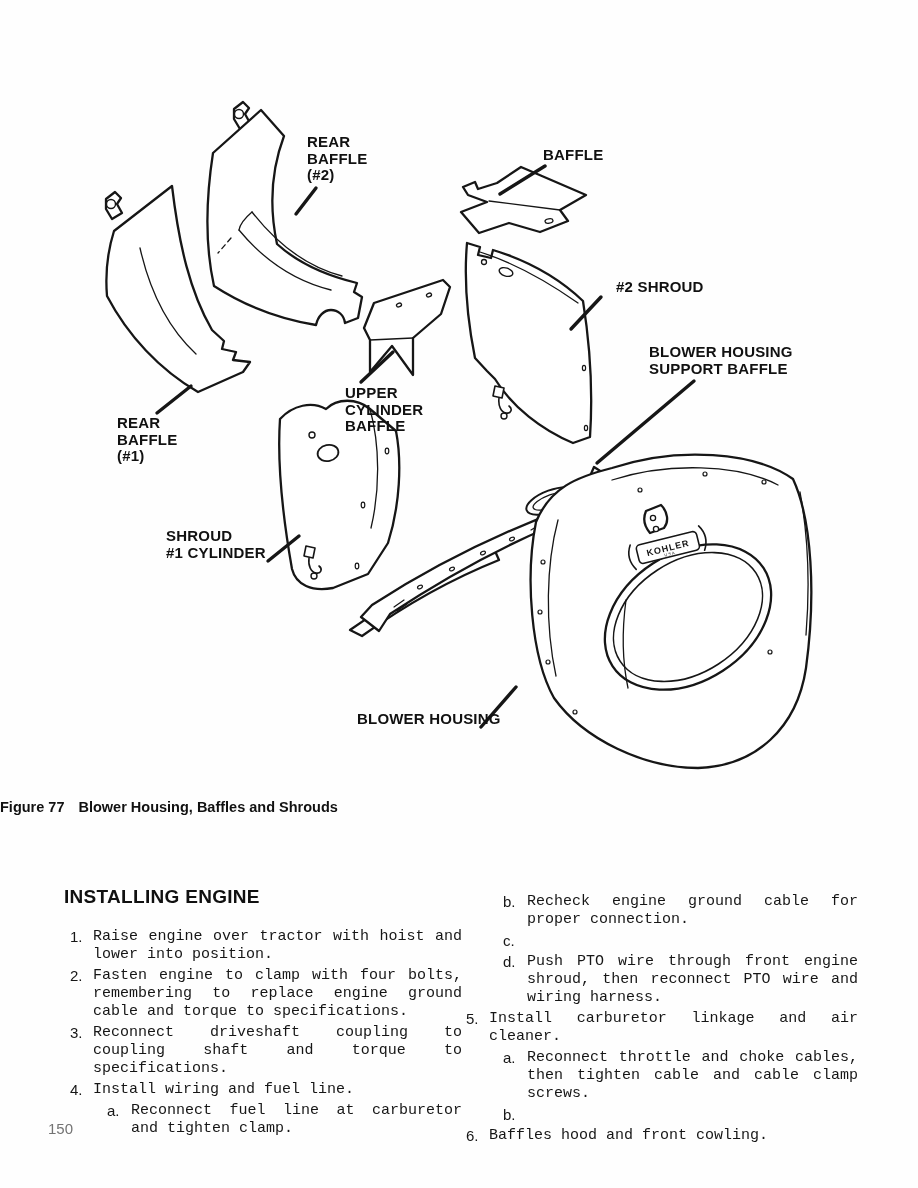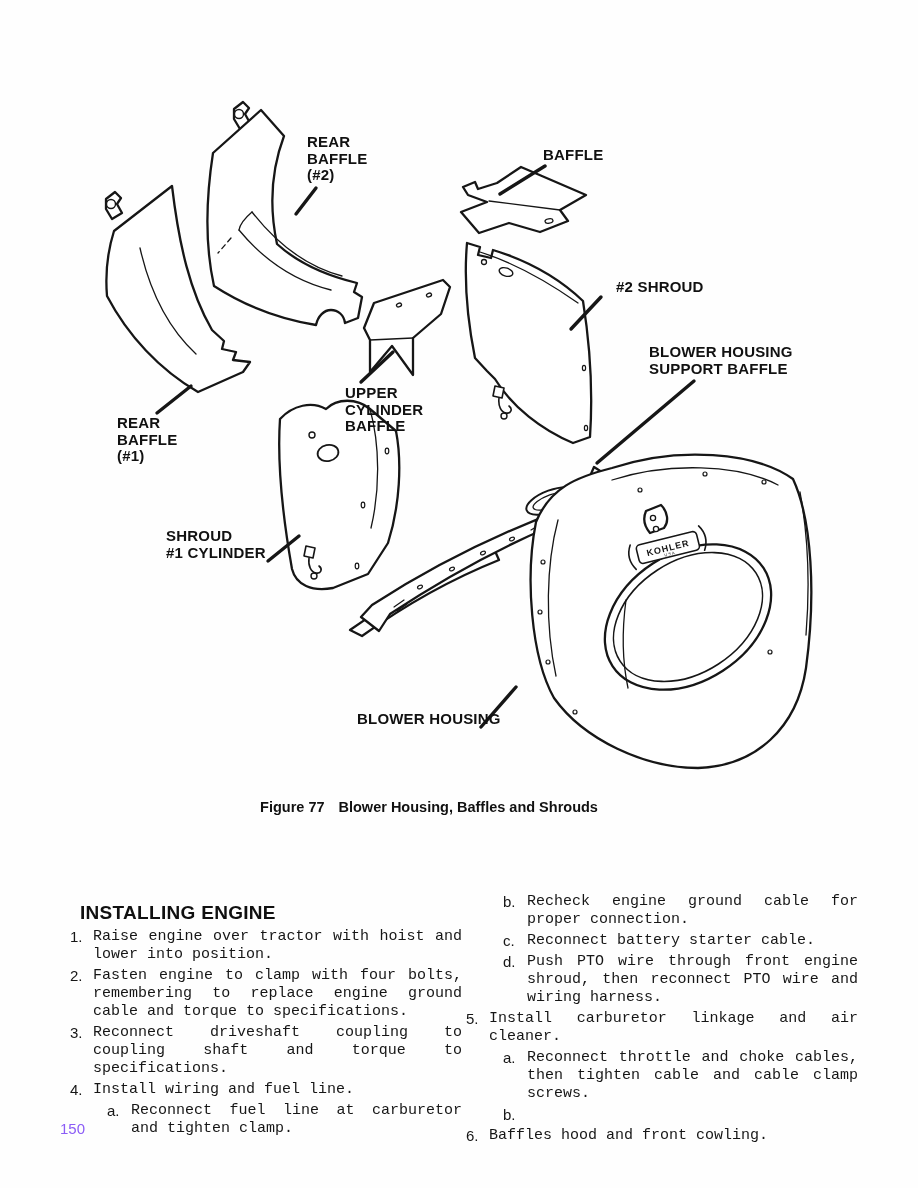--- a/index.html
+++ b/index.html
@@ -8,37 +8,37 @@
     background:#fefefe;color:#141414;overflow:hidden;
     font-family:"Liberation Sans", sans-serif;
   }
   .figure-area{position:absolute;left:0;top:0;width:918px;height:795px;}
   .figure-area svg{position:absolute;left:0;top:0;}
   .fig-label{
     position:absolute;font-weight:bold;font-size:15px;line-height:16.5px;
     white-space:pre-line;letter-spacing:.2px;color:#111;
   }
   .caption{
-    position:absolute;left:0;top:799px;width:888px;text-align:center;
+    position:absolute;left:0;top:799px;width:888px;
     font-weight:bold;font-size:14.5px;color:#111;padding-right:30px;box-sizing:border-box;
   }
   .caption .cap-num{margin-right:14px;}
   .heading{
-    position:absolute;left:64px;top:886px;margin:16px;
+    position:absolute;left:64px;top:886px;margin:0;
     font-size:19px;font-weight:bold;letter-spacing:.3px;color:#101010;
   }
   .col{position:absolute;font-size:15px;line-height:18px;color:#161616;}
   .col-left{left:70px;top:928px;width:392px;}
   .col-right{left:466px;top:893px;width:392px;}
   .li{display:flex;margin-bottom:3px;}
   .li .mk{flex:0 0 23px;}
   .li .tx{flex:1;text-align:justify;text-align-last:left;font-family:Liberation Mono, monospace;}
   .li.sub{padding-left:37px;}
   .li.sub .mk{flex:0 0 24px;}
-  .page-number{position:absolute;left:60px;top:1120px;font-size:15px;color:#8b5cf6;}
+  .page-number{position:absolute;left:48px;top:1120px;font-size:15px;color:#737373;}
 </style>
 </head>
 <body>
 
 <div class="page">
 
   <div class="figure-area">
     <svg width="918" height="795" viewBox="0 0 918 795" fill="#ffffff" stroke="#161616" stroke-width="2.3" stroke-linejoin="round" stroke-linecap="round">
 
       <g>
@@ -211,21 +211,20 @@
     </div>
   </div>
 
   <div class="col col-right">
     <div class="li sub">
       <span class="mk">b.</span>
       <span class="tx">Recheck engine ground cable for proper connection.</span>
     </div>
     <div class="li sub">
       <span class="mk">c.</span>
-      <span class="tx">Reconnect battery starter cable.</span>
     </div>
     <div class="li sub">
       <span class="mk">d.</span>
       <span class="tx">Push PTO wire through front engine shroud, then reconnect PTO wire and wiring harness.</span>
     </div>
     <div class="li">
       <span class="mk">5.</span>
       <span class="tx">Install carburetor linkage and air cleaner.</span>
     </div>
     <div class="li sub">

